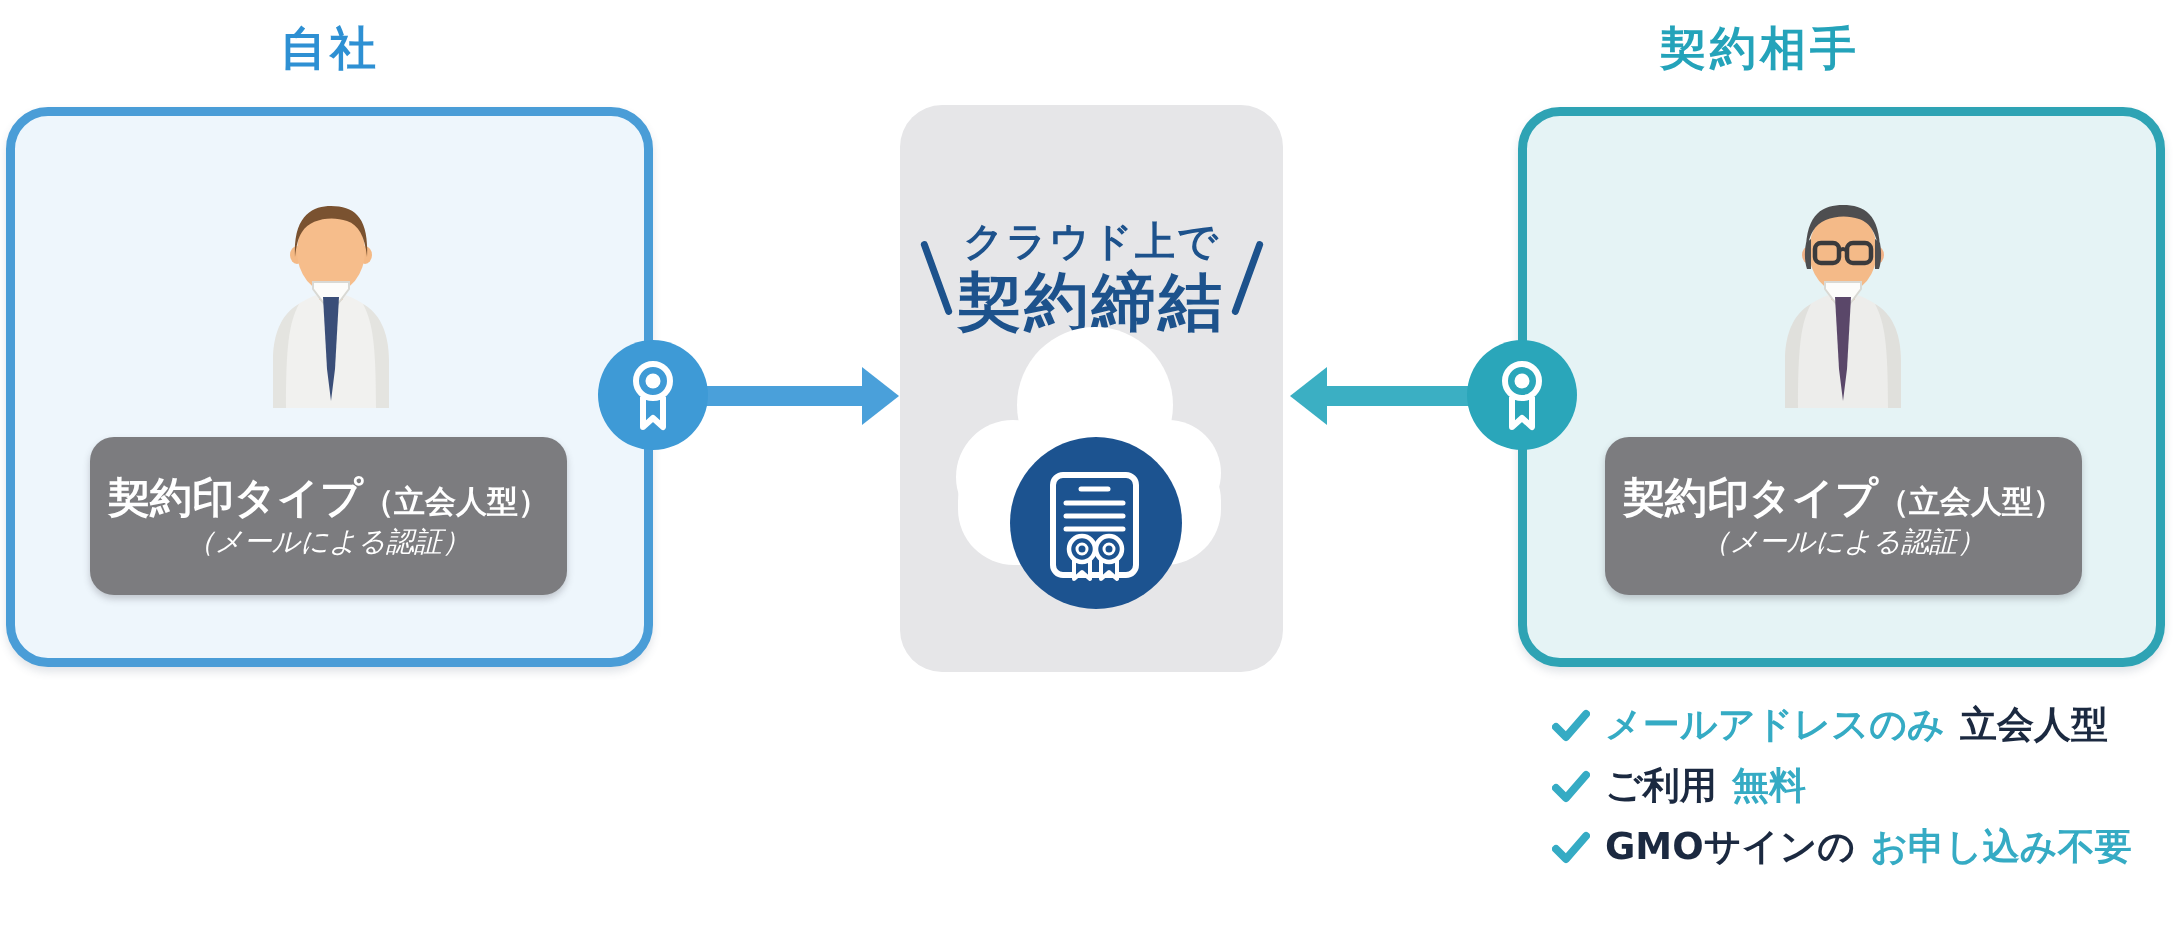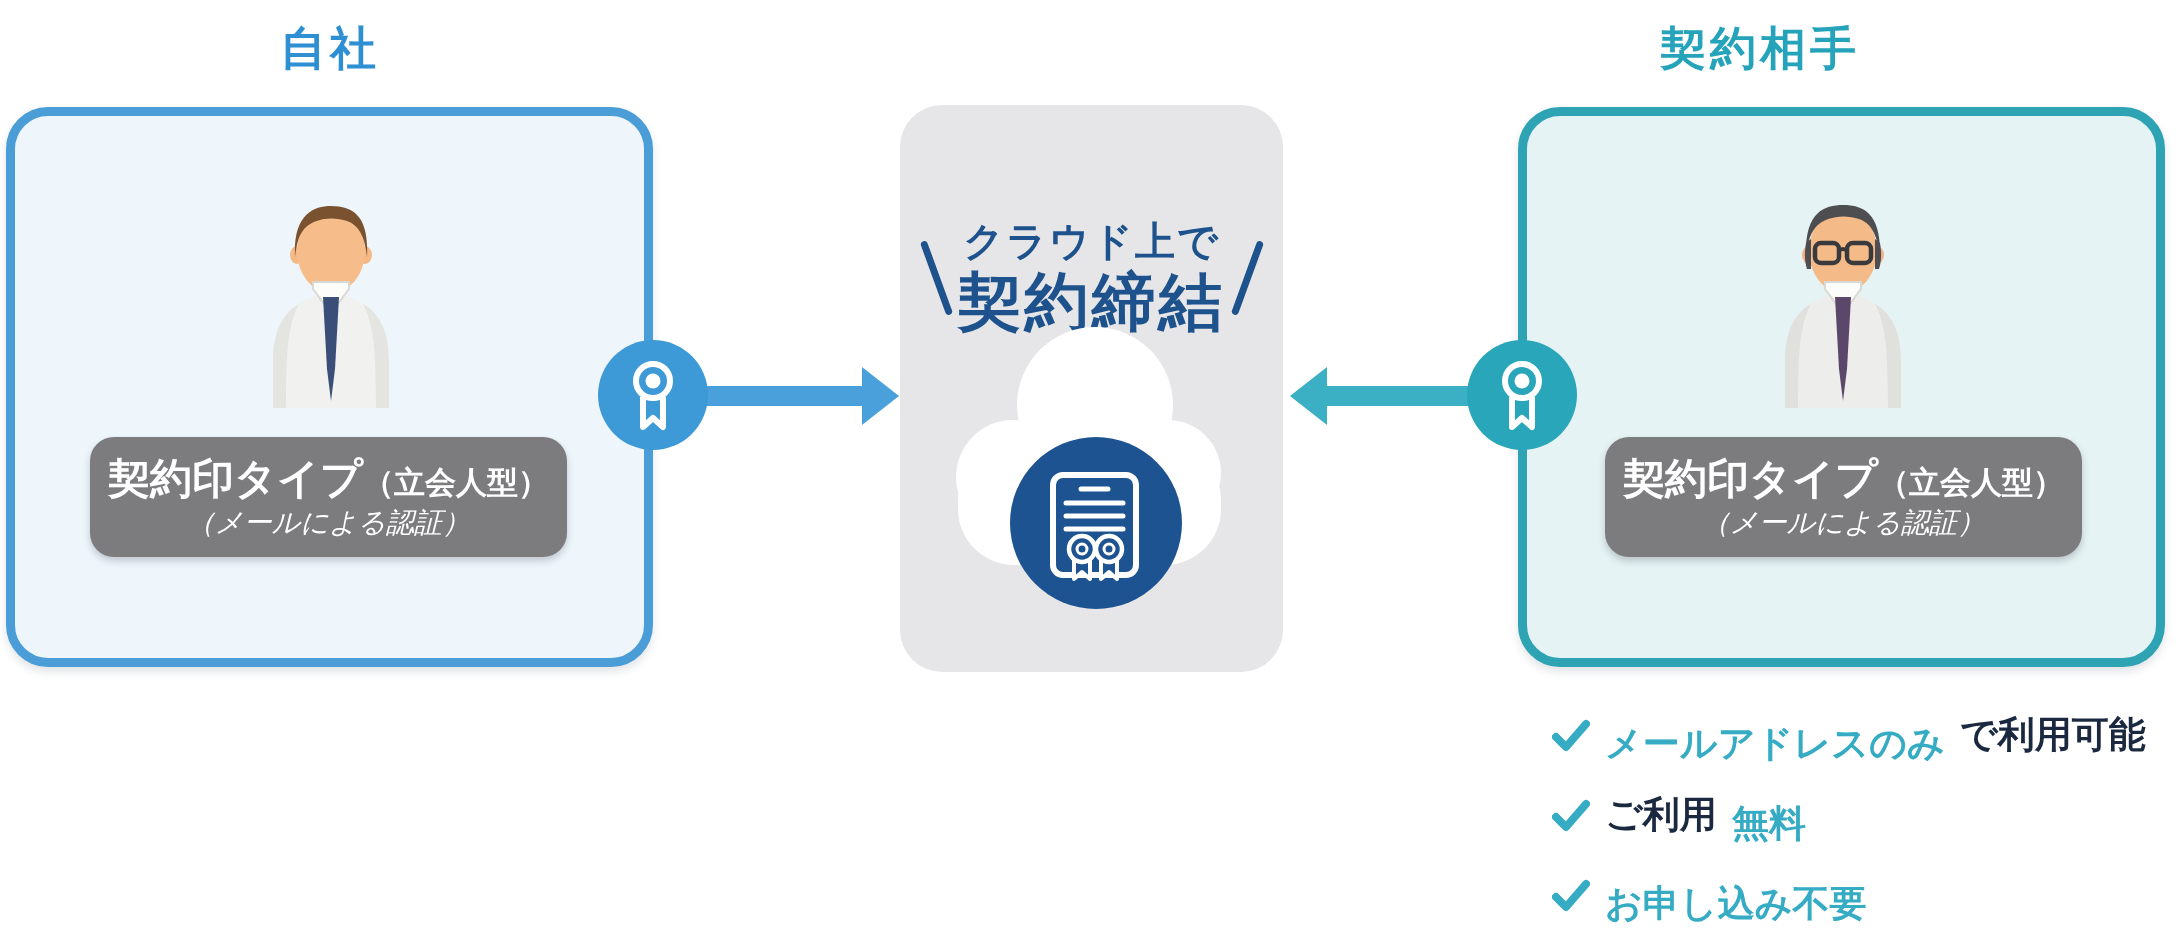--- a/index.html
+++ b/index.html
@@ -19,21 +19,21 @@
 
   .party-box{position:absolute;top:107px;width:647px;height:560px;border-radius:42px;
     box-shadow:0 5px 9px rgba(70,90,110,.16);}
   .party-box.left{left:6px;background:var(--blue-fill);border:9px solid var(--blue-border);}
   .party-box.right{left:1518px;background:var(--teal-fill);border:9px solid var(--teal-border);}
 
   .person{position:absolute;top:203px;width:160px;height:205px;}
   .person.left{left:251px;}
   .person.right{left:1763px;}
 
-  .type-label{position:absolute;top:437px;width:477px;height:120px;border-radius:24px;
+  .type-label{position:absolute;top:437px;width:477px;height:158px;border-radius:24px;
     background:var(--label-gray);color:#fff;display:flex;flex-direction:column;align-items:center;
     justify-content:center;gap:9px;box-shadow:0 4px 7px rgba(60,60,70,.25);}
   .type-label.left{left:90px;}
   .type-label.right{left:1605px;}
   .type-label .l1{font-size:42px;font-weight:bold;line-height:1;white-space:nowrap;}
   .type-label .l1 .sub{font-size:31px;font-weight:bold;}
   .type-label .l2{font-size:28px;line-height:1;white-space:nowrap;font-style:italic;}
 
   .seal-badge{position:absolute;top:340px;width:110px;height:110px;border-radius:50%;
     display:flex;align-items:center;justify-content:center;z-index:5;}
@@ -51,21 +51,21 @@
   .slash{width:7px;height:78px;border-radius:4px;background:var(--navy-text);}
   .slash.l{transform:rotate(-20deg);}
   .slash.r{transform:rotate(20deg);}
   .cloud-emph .txt{text-align:center;}
   .cloud-emph .t1{font-size:40px;font-weight:bold;letter-spacing:2px;line-height:1;margin-bottom:9px;}
   .cloud-emph .t2{font-size:64px;font-weight:bold;letter-spacing:3px;line-height:1;}
   .cloud-art{position:absolute;left:56px;top:220px;}
 
   .checklist{position:absolute;left:1552px;top:704px;display:flex;flex-direction:column;gap:19px;}
   .check-row{display:flex;align-items:center;gap:15px;font-size:37px;font-weight:bold;line-height:42px;white-space:nowrap;}
-  .check-row .t{color:var(--teal-text);margin-top:19px;}
+  .check-row .t{color:var(--teal-text);}
   .check-row .d{color:var(--dark-text);}
   .check-ic{flex:0 0 auto;display:block;}
 </style>
 </head>
 <body>
 
 <div class="stage">
 
   <div class="party-title right">契約相手</div>
   <div class="party-title left">自社</div>
@@ -163,30 +163,31 @@
     <div class="l1"><span>契約印タイプ</span><span class="sub">（立会人型）</span></div>
     <div class="l2">（メールによる認証）</div>
   </div>
 
   <div class="checklist">
     <div class="check-row">
       <svg class="check-ic" width="38" height="38" viewBox="0 0 38 38">
         <polyline points="4,21 14,31 34,8" fill="none" stroke="var(--teal-text)" stroke-width="8" stroke-linecap="round" stroke-linejoin="round"></polyline>
       </svg>
       <span class="t">メールアドレスのみ</span>
-        <span class="d">で利用可能</span>
+        <span class="d">立会人型</span>
     </div>
     <div class="check-row">
       <svg class="check-ic" width="38" height="38" viewBox="0 0 38 38">
         <polyline points="4,21 14,31 34,8" fill="none" stroke="var(--teal-text)" stroke-width="8" stroke-linecap="round" stroke-linejoin="round"></polyline>
       </svg>
       <span class="d">ご利用</span>
         <span class="t">無料</span>
     </div>
     <div class="check-row">
       <svg class="check-ic" width="38" height="38" viewBox="0 0 38 38">
         <polyline points="4,21 14,31 34,8" fill="none" stroke="var(--teal-text)" stroke-width="8" stroke-linecap="round" stroke-linejoin="round"></polyline>
       </svg>
+      <span class="d">GMOサインの</span>
         <span class="t">お申し込み不要</span>
     </div>
   </div>
 
 </div>
 
 </body></html>

